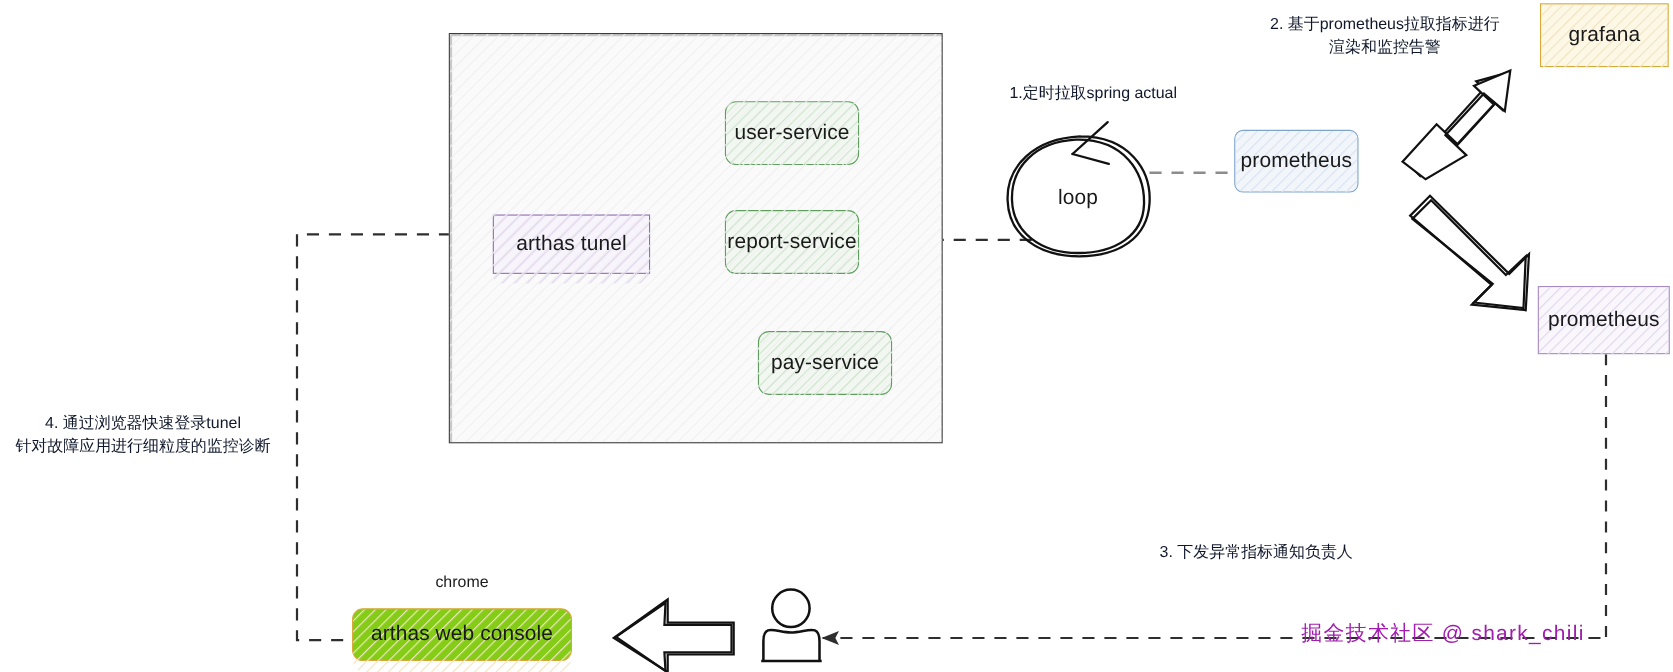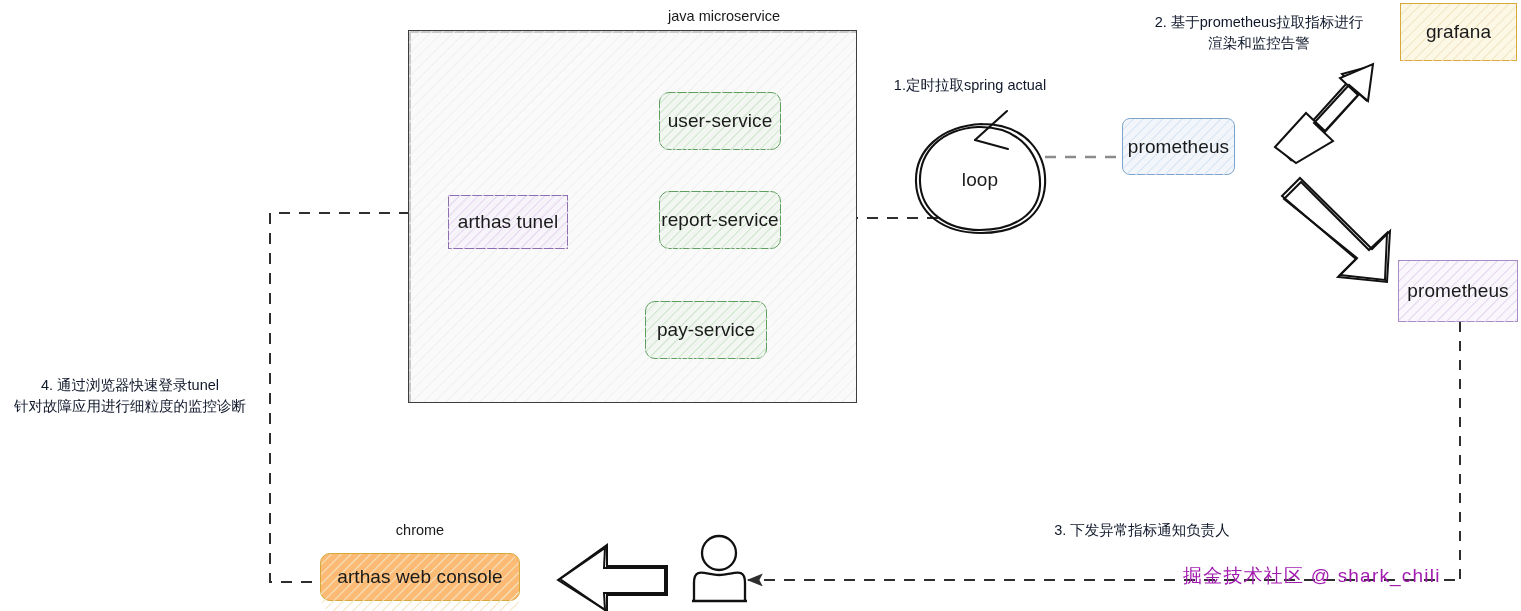--- a/index.html
+++ b/index.html
@@ -116,29 +116,28 @@
     <g fill="#ffffff" stroke="#111" stroke-width="2">
       <path d="M558,580 L607,545 L607,566 L667,566 L667,595 L607,595 L607,611 Z"></path>
       <path d="M560,579 L605,548 L604,568 L665,568 L665,593 L604,593 L605,610 Z" fill="none"></path>
     </g>
 
     <g stroke="#2e2e2e" stroke-width="2" fill="none" stroke-dasharray="11 9">
       <path d="M312,582 L270,582 L270,213 L440,213" marker-end="url(#ah-d)"></path>
     </g>
   </svg>
 
-  <div class="grp-label" style="left:408px;top:8px;width:632px;">java microservice</div>
 
   <div class="grp-box" style="left:408px;top:30px;width:447px;height:371px;">
     <svg class="hatch" viewBox="0 0 447 371" preserveAspectRatio="none">
       <rect x="0" y="0" width="447" height="371" fill="url(#h-gray)"></rect>
     </svg>
   </div>
 
-  <div class="node" style="left:448px;top:195px;width:120px;height:54px;
+  <div class="node" style="left:448px;top:195px;width:143px;height:54px;
               border:1.8px solid #8d6fb1;background:#f8f4fb;">
     <svg class="hatch" viewBox="0 0 123 54" preserveAspectRatio="none">
       <rect x="0" y="0" width="123" height="54" fill="url(#h-purple)"></rect>
     </svg>
     <span>arthas tunel</span>
   </div>
 
   <div class="node" style="left:659px;top:191px;width:122px;height:58px;
               border:1.8px solid #5f9e5f;background:#f2f8f1;border-radius:10px;">
     <svg class="hatch" viewBox="0 0 122 58" preserveAspectRatio="none">
@@ -148,21 +147,21 @@
   </div>
 
   <div class="node" style="left:659px;top:92px;width:122px;height:58px;
               border:1.8px solid #5f9e5f;background:#f2f8f1;border-radius:10px;">
     <svg class="hatch" viewBox="0 0 122 58" preserveAspectRatio="none">
       <rect x="0" y="0" width="122" height="58" rx="10" fill="url(#h-green)"></rect>
     </svg>
     <span>user-service</span>
   </div>
 
-  <div class="node" style="left:645px;top:301px;width:122px;height:58px;
+  <div class="node" style="left:689px;top:301px;width:122px;height:58px;
               border:1.8px solid #5f9e5f;background:#f2f8f1;border-radius:10px;">
     <svg class="hatch" viewBox="0 0 122 58" preserveAspectRatio="none">
       <rect x="0" y="0" width="122" height="58" rx="10" fill="url(#h-green)"></rect>
     </svg>
     <span>pay-service</span>
   </div>
 
   <div class="node" style="left:940px;top:168px;width:80px;height:24px;">
     <span>loop</span>
   </div>
@@ -187,32 +186,32 @@
               border:1.8px solid #a78bc4;background:#faf7fc;">
     <svg class="hatch" viewBox="0 0 120 62" preserveAspectRatio="none">
       <rect x="0" y="0" width="120" height="62" fill="url(#h-purple)"></rect>
     </svg>
     <span>prometheus</span>
   </div>
 
   <div class="grp-label" style="left:322px;top:522px;width:196px;">chrome</div>
 
   <div class="node" style="left:320px;top:553px;width:200px;height:48px;
-              border:1.8px solid #d6a93a;background:#fdba74;border-radius:10px;">
+              border:1.8px solid #d6a93a;background:#84cc16;border-radius:10px;">
     <svg class="hatch" viewBox="0 0 200 58" preserveAspectRatio="none">
       <rect x="0" y="0" width="200" height="58" rx="10" fill="url(#h-amber)"></rect>
     </svg>
     <span>arthas web console</span>
   </div>
 
-  <div class="note" style="left:870px;top:75px;width:200px;text-align:center;">1.定时拉取spring actual</div>
+  <div class="note" style="left:870px;top:75px;width:200px;text-align:right;">1.定时拉取spring actual</div>
 
   <div class="note" style="left:1128px;top:12px;width:262px;">2. 基于prometheus拉取指标进行
 渲染和监控告警</div>
 
-  <div class="note" style="left:1022px;top:520px;width:240px;">3. 下发异常指标通知负责人</div>
+  <div class="note" style="left:1022px;top:492px;width:240px;">3. 下发异常指标通知负责人</div>
 
   <div class="note" style="left:2px;top:375px;width:256px;">4. 通过浏览器快速登录tunel
 针对故障应用进行细粒度的监控诊断</div>
 
   <div class="watermark" style="left:1183px;top:563px;">掘金技术社区 @ shark_chili</div>
 
 </div>
 
 </body></html>

